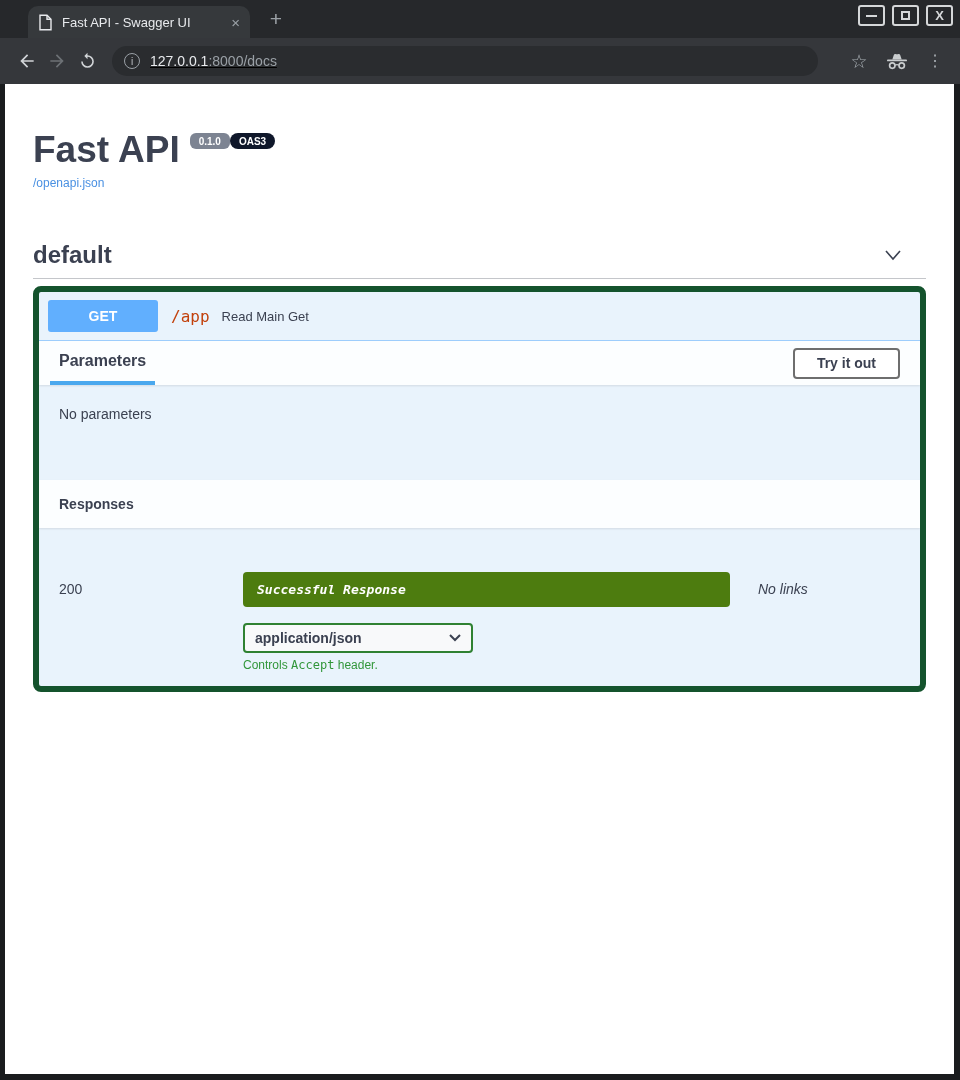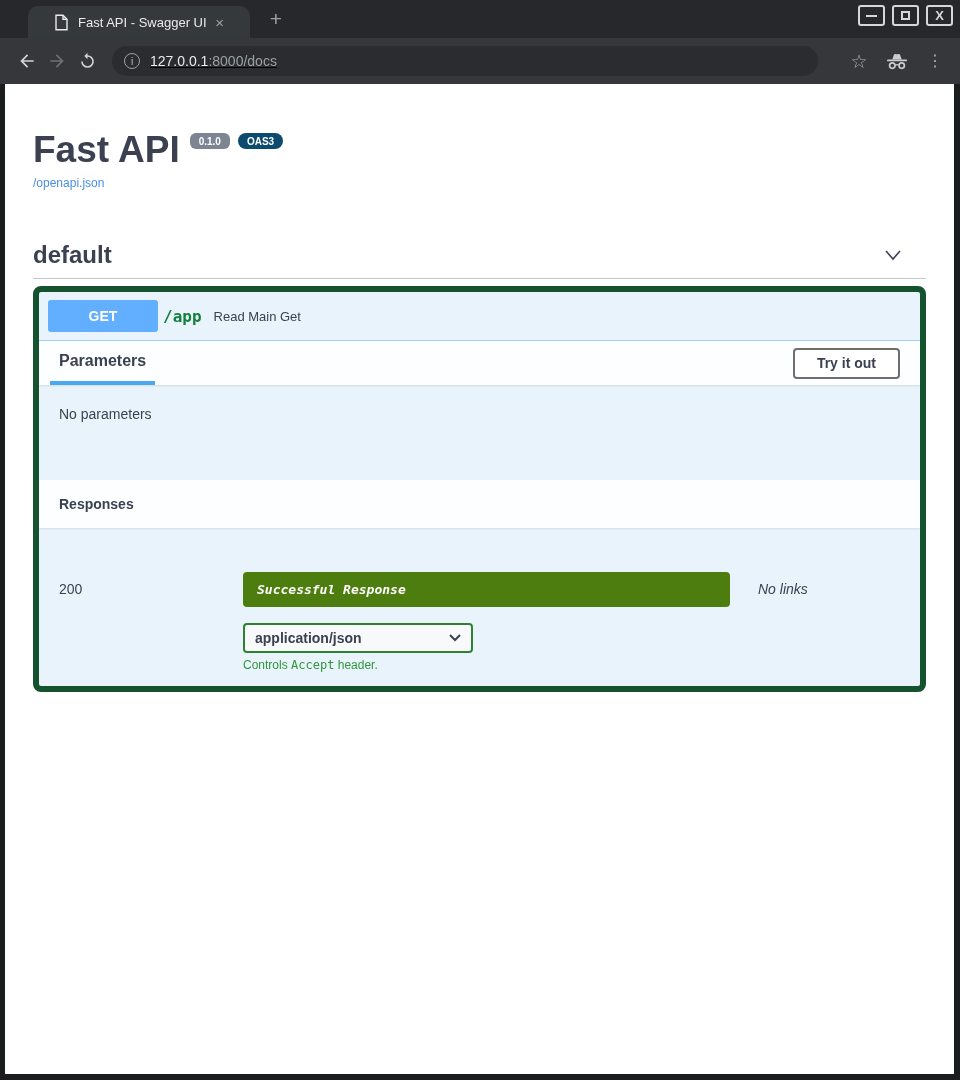--- a/index.html
+++ b/index.html
@@ -3,21 +3,21 @@
 <meta charset="utf-8">
 <style>
   * { margin:0; padding:0; box-sizing:border-box; }
   html,body { width:960px; height:1080px; overflow:hidden; }
   body { background:#1a1c1e; font-family:"Liberation Sans", sans-serif; position:relative; }
 
   
   .chrome { position:absolute; top:0; left:0; width:960px; height:84px; }
   .tabstrip { position:relative; height:38px; background:#26282b; }
   .tab { position:absolute; left:28px; top:6px; width:222px; height:32px; background:#36393c;
-         border-radius:10px 10px 0 0; display:flex; align-items:center; padding:0 26px; gap:9px; }
+         border-radius:10px 10px 0 0; display:flex; align-items:center; padding:0 10px; gap:9px; }
   .tab-title { flex:1; font-size:13px; color:#e8eaed; white-space:nowrap; overflow:hidden; }
   .tab-close { color:#9aa0a6; font-size:15px; line-height:1; cursor:default; }
   .newtab { position:absolute; left:264px; top:7px; color:#9aa0a6; font-size:21px; font-weight:400;
             width:24px; height:24px; display:flex; align-items:center; justify-content:center; }
   .win-controls { position:absolute; right:7px; top:5px; display:flex; gap:7px; }
   .win-btn { width:27px; height:21px; border:2px solid #d5d7d9; border-radius:3px;
              display:flex; align-items:center; justify-content:center; }
   .glyph-min { width:11px; border-top:2px solid #d5d7d9; display:block; }
   .glyph-max { width:9px; height:9px; border:2px solid #d5d7d9; display:block; }
   .glyph-close { color:#d5d7d9; font-size:13px; font-weight:700; line-height:1; }
@@ -38,34 +38,34 @@
 
   
   .page { position:absolute; top:84px; left:5px; right:6px; bottom:6px; background:#ffffff;
           overflow:hidden; color:#3b4151; }
 
   .info { padding:46px 28px 0 28px; }
   .api-title { font-size:37px; font-weight:700; line-height:40px; color:#3b4151; }
   .badge { display:inline-block; vertical-align:top; margin-top:3px; font-size:10px; font-weight:700;
            color:#fff; padding:3px 9px 2px; border-radius:10px; line-height:11px; }
   .badge-version { background:#7d8492; margin-left:10px;border-radius:6px; }
-  .badge-oas { background:#0c4a6e; margin-left:8px; }
+  .badge-oas { background:#0f172a; margin-left:0; }
   .spec-link { display:inline-block; margin-top:6px; font-size:12px; color:#4990e2; text-decoration:none; }
 
   .tag-header { margin:50px 28px 0; display:flex; align-items:center; justify-content:space-between;
                 border-bottom:1px solid rgba(59,65,81,.3); padding-bottom:9px; }
   .tag-name { font-size:24px; font-weight:700; color:#3b4151; }
   .tag-chevron { margin-right:22px; display:flex; align-items:center; }
 
   .opblock { margin:7px 28px 0; border:6px solid #14532d; border-radius:8px; background:#e9f3fc; overflow:hidden; }
 
   .op-summary { display:flex; align-items:center; padding:8px 9px; border-bottom:1px solid rgba(97,175,254,.55); }
   .method-badge { background:#61affe; color:#fff; font-weight:700; font-size:14px; width:110px;
                   padding:8px 0; text-align:center; border-radius:3px; }
-  .op-path { font-family:"DejaVu Sans Mono", monospace; font-size:16px; font-weight:700; margin-left:5px; color:#15803d; }
+  .op-path { font-family:"DejaVu Sans Mono", monospace; font-size:16px; font-weight:400; margin-left:13px; color:#c2410c; }
   .op-desc { font-size:13px; margin-left:12px; color:#3b4151; }
 
   .section-header { background:rgba(255,255,255,.85); box-shadow:0 1px 2px rgba(0,0,0,.1);
                     display:flex; align-items:center; justify-content:space-between; padding:0 20px; height:44px; }
   .tab-item { align-self:stretch; display:flex; align-items:center; padding:0 9px; margin-left:-9px;
               border-bottom:4px solid #4aa8ee; }
   .tab-item h4 { font-size:16px; font-weight:700; color:#3b4151; }
   .tryout-btn { border:2px solid #6e6e6e; border-radius:4px; background:#fff; padding:5px 22px 6px;
                 font-size:14px; font-weight:600; color:#3b4151; font-family:"Liberation Sans", sans-serif; cursor:pointer; }
 

